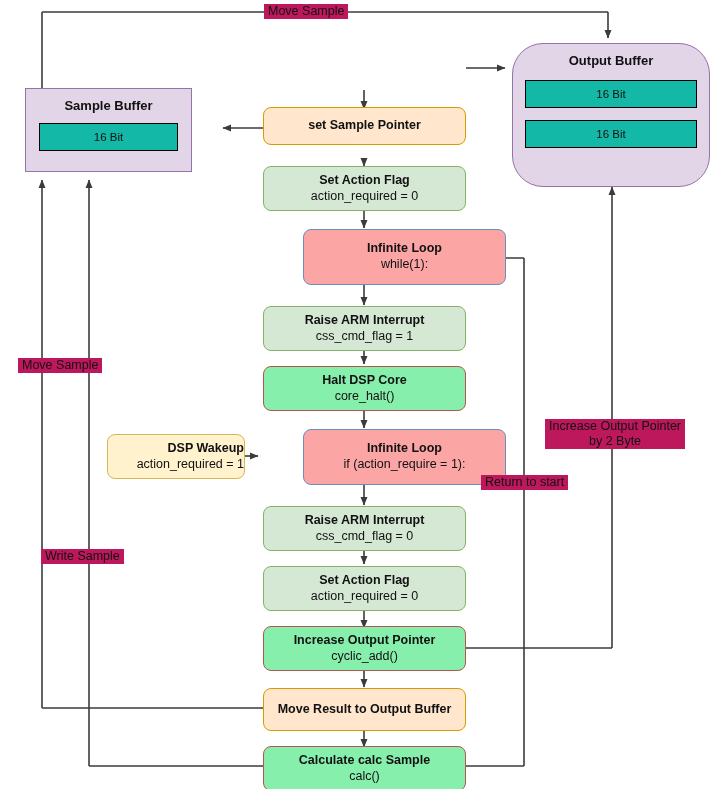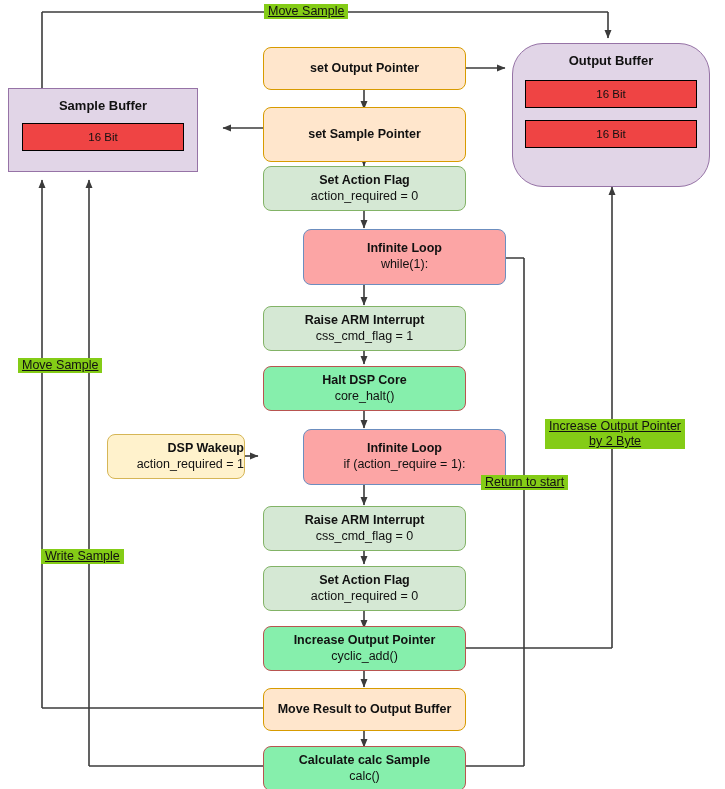--- a/index.html
+++ b/index.html
@@ -16,25 +16,25 @@
   .c-orange{background:#ffe6cc;border:1.6px solid #d79b00;}
   .c-green {background:#d5e8d4;border:1.6px solid #82b366;}
   .c-blue  {background:#fca5a5;border:1.6px solid #6c8ebf;margin-left:40px;}
   .c-red   {background:#86efac;border:1.6px solid #b85450;}
   .c-yellow{background:#fff2cc;border:1.6px solid #d6b656;}
 
   .buffer{position:absolute;box-sizing:border-box;background:#e1d5e7;
           border:1.6px solid #9673a6;border-radius:0;}
   .buffer .btitle{font-weight:bold;font-size:13px;color:#111;text-align:center;
                   margin-top:9px;}
-  .slot{box-sizing:border-box;background:#ef4444;border:1.6px solid #000;
+  .slot{box-sizing:border-box;background:#14b8a6;border:1.6px solid #000;
         font-size:11.5px;color:#111;text-align:center;line-height:26px;height:28px;}
 
-  .wlabel{position:absolute;font-size:12.5px;color:#111;background:#84cc16;
-          padding:0 4px;white-space:nowrap;line-height:15px;text-align:center;text-decoration:underline;}
+  .wlabel{position:absolute;font-size:12.5px;color:#111;background:#be185d;
+          padding:0 4px;white-space:nowrap;line-height:15px;text-align:center;}
 </style>
 </head>
 <body>
 
 <div id="canvas">
 
   <svg id="wires" viewBox="0 0 725 789" xmlns="http://www.w3.org/2000/svg">
     <defs>
       <marker id="ah" markerWidth="9" markerHeight="9" refX="8" refY="4.5" orient="auto" markerUnits="userSpaceOnUse">
         <path d="M0,1 L8.5,4.5 L0,8 z" fill="#3b3b3b"></path>
@@ -79,36 +79,33 @@
       <path d="M466,766 L524,766"></path>
       <path d="M524,766 L524,258"></path>
       <path d="M524,258 L470,258" marker-end="url(#ah)"></path>
     </g>
 
     <g stroke="#3b3b3b" stroke-width="1.4" fill="none" stroke-dasharray="5,4">
       <path d="M690,148 C714,148 714,108 694,108" marker-end="url(#ahd)"></path>
     </g>
   </svg>
 
-  <div class="buffer" style="left:8px;top:88px;width:190px;height:84px;">
+  <div class="buffer" style="left:25px;top:88px;width:167px;height:84px;">
     <div class="btitle">Sample Buffer</div>
     <div class="slot" style="margin:10px 13px 0 13px;">16 Bit</div>
   </div>
 
   <div class="buffer" style="left:512px;top:43px;width:198px;height:144px;border-radius:31px;">
     <div class="btitle">Output Buffer</div>
     <div class="slot" style="margin:12px 12px 0 12px;">16 Bit</div>
     <div class="slot" style="margin:12px 12px 0 12px;">16 Bit</div>
   </div>
 
-  <div class="node c-orange" style="left:263px;top:47px;width:203px;height:43px;">
-    <div class="t1">set Output Pointer</div>
-  </div>
 
-  <div class="node c-orange" style="left:263px;top:107px;width:203px;height:55px;">
+  <div class="node c-orange" style="left:263px;top:107px;width:203px;height:38px;">
     <div class="t1">set Sample Pointer</div>
   </div>
 
   <div class="node c-green" style="left:263px;top:166px;width:203px;height:45px;">
     <div class="t1">Set Action Flag</div>
     <div class="t2">action_required = 0</div>
   </div>
 
   <div class="node c-blue" style="left:263px;top:229px;width:203px;height:56px;">
     <div class="t1">Infinite Loop</div>

